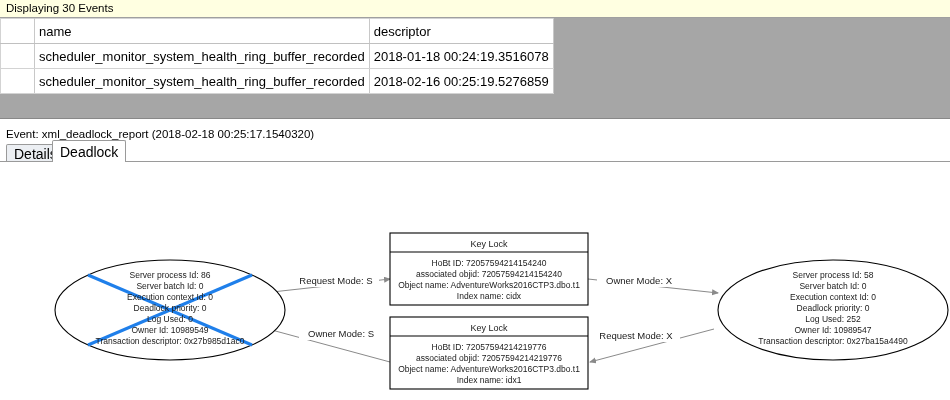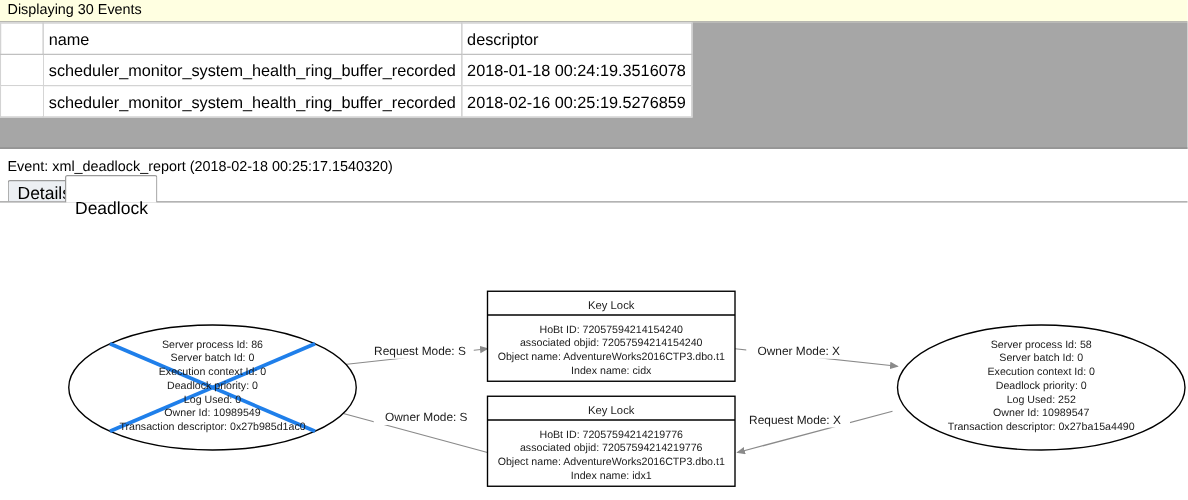--- a/index.html
+++ b/index.html
@@ -74,21 +74,21 @@
   }
   .tab{
     position:absolute;top:4px;height:18px;box-sizing:border-box;
     border:1px solid #9a9a9a;border-bottom:none;
     background:#eceff3;font-size:14px;color:#000;
     padding:1px 7px 0 7px;white-space:nowrap;
     border-radius:2px 2px 0 0;
   }
   .tab.active{
     top:0;height:22px;background:#ffffff;border-color:#9a9a9a;
-    padding-top:17px;z-index:3;
+    padding-top:3px;z-index:3;
   }
 
   
   .panel{
     position:absolute;left:0;top:161px;width:950px;height:239px;
     background:#ffffff;border-top:1px solid #9a9a9a;box-sizing:border-box;
   }
   .panel-inner{position:absolute;left:0;top:0;width:950px;height:238px;}
 
   

